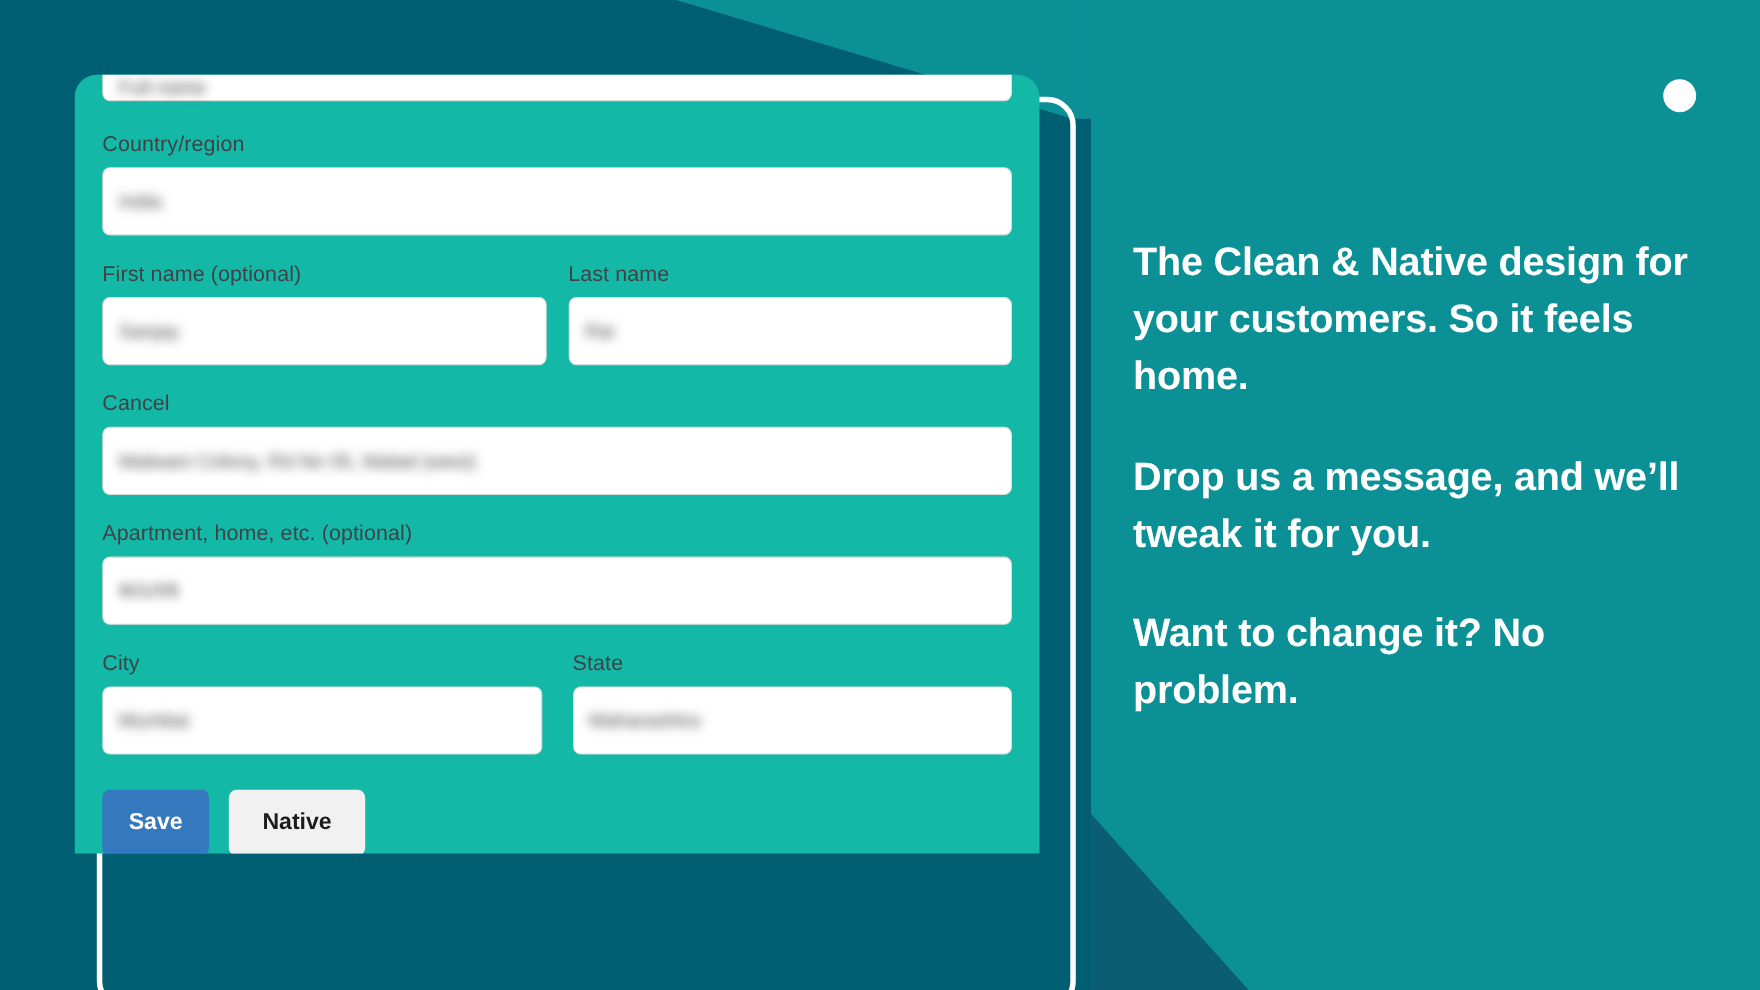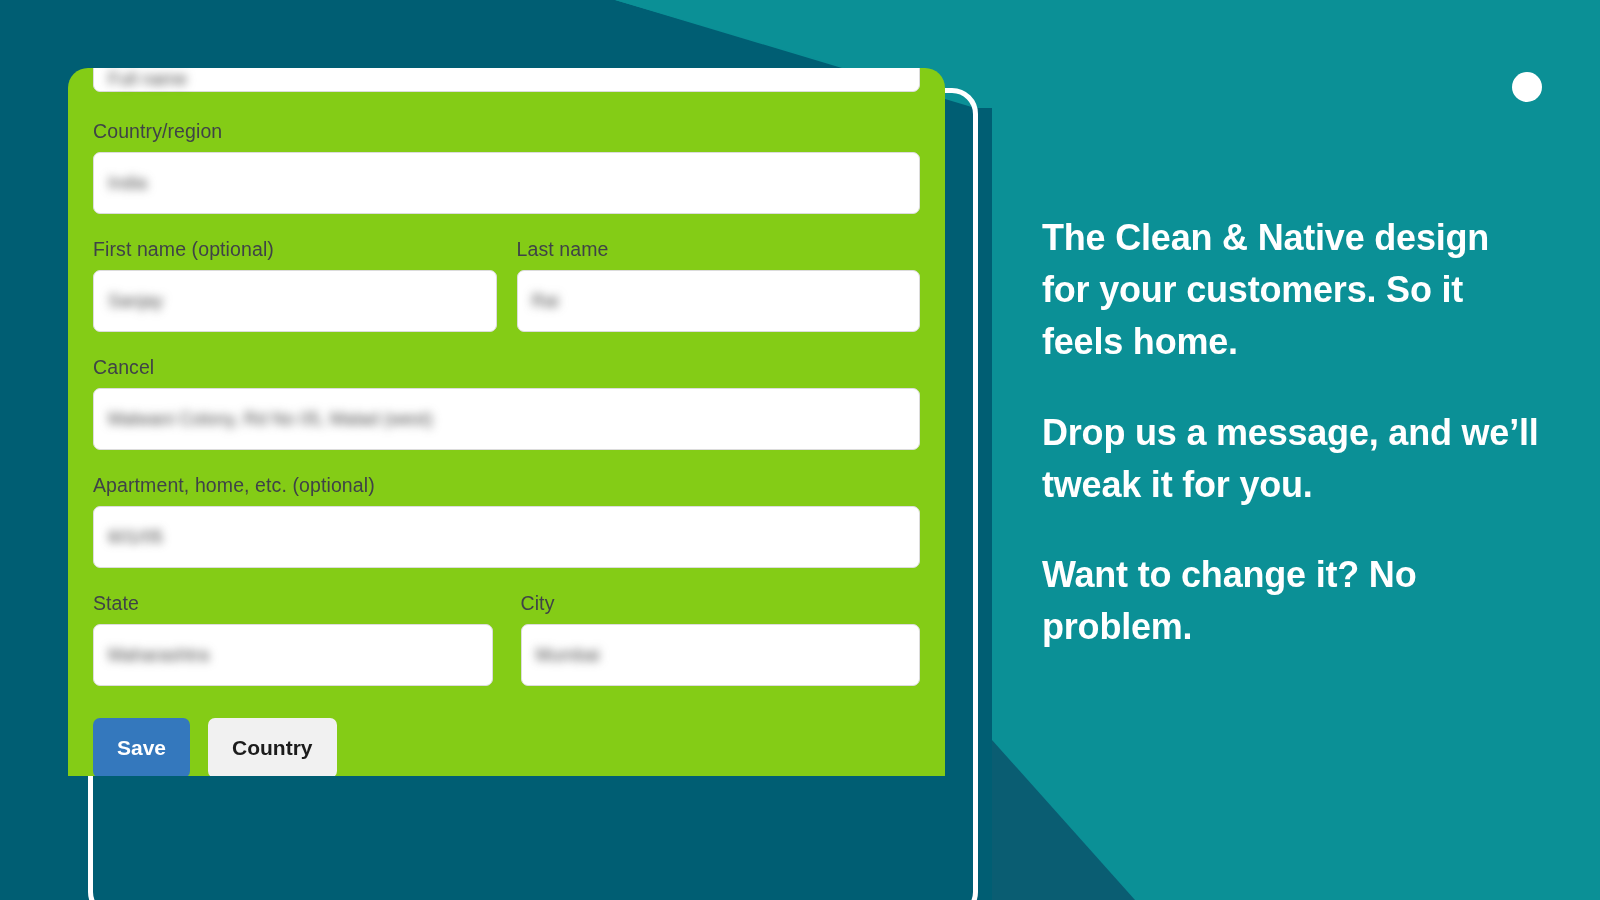--- a/index.html
+++ b/index.html
@@ -28,21 +28,21 @@
     border-radius: 26px;
     background: transparent;
     z-index: 2;
   }
 
   
   .card {
     position: absolute;
     left: 68px; top: 68px;
     width: 877px; height: 708px;
-    background: #84cc16;
+    background: #14b8a6;
     border-top-left-radius: 20px;
     border-top-right-radius: 20px;
     z-index: 3;
     overflow: hidden;
     padding: 0 25px;
   }
 
   
   .field { margin-bottom: 6px; }
   .field-label {
@@ -122,21 +122,21 @@
     left: 1030px; top: 212px;
     width: 515px;
     z-index: 5;
     color: #ffffff;
   }
   .copy p {
     font-size: 36px;
     line-height: 1.45;
     font-weight: 700;
     letter-spacing: -0.2px;
-    margin: 0 0 38px 12px;
+    margin: 0 0 38px 0;
   }
   .copy p:last-child { margin-bottom: 0; }
 </style>
 </head>
 <body>
 
 <div id="stage">
 
   <div class="bg-layer">
     <svg class="bg-svg" viewBox="0 0 1600 900" preserveAspectRatio="none">
@@ -199,36 +199,36 @@
       <label class="field-label">Apartment, home, etc. (optional)</label>
       <div class="input-box">
         <span class="input-val small">601/05</span>
       </div>
     </div>
 
     <div class="gap-18"></div>
 
     <div class="row-3">
       <div class="field">
+        <label class="field-label">City</label>
+        <div class="input-box">
+          <span class="input-val">Mumbai</span>
+        </div>
+      </div>
+      <div class="field">
         <label class="field-label">State</label>
         <div class="input-box">
           <span class="input-val">Maharashtra</span>
-        </div>
-      </div>
-      <div class="field">
-        <label class="field-label">City</label>
-        <div class="input-box">
-          <span class="input-val">Mumbai</span>
         </div>
       </div>
     </div>
 
     <div class="btn-row">
       <button class="btn btn-save">Save</button>
-      <button class="btn btn-cancel">Country</button>
+      <button class="btn btn-cancel">Native</button>
     </div>
 
   </div>
 
   <div class="dot"></div>
 
   <div class="copy">
     <p>The Clean &amp; Native design for your customers. So it feels home.</p>
     <p>Drop us a message, and we’ll tweak it for you.</p>
     <p>Want to change it? No problem.</p>

